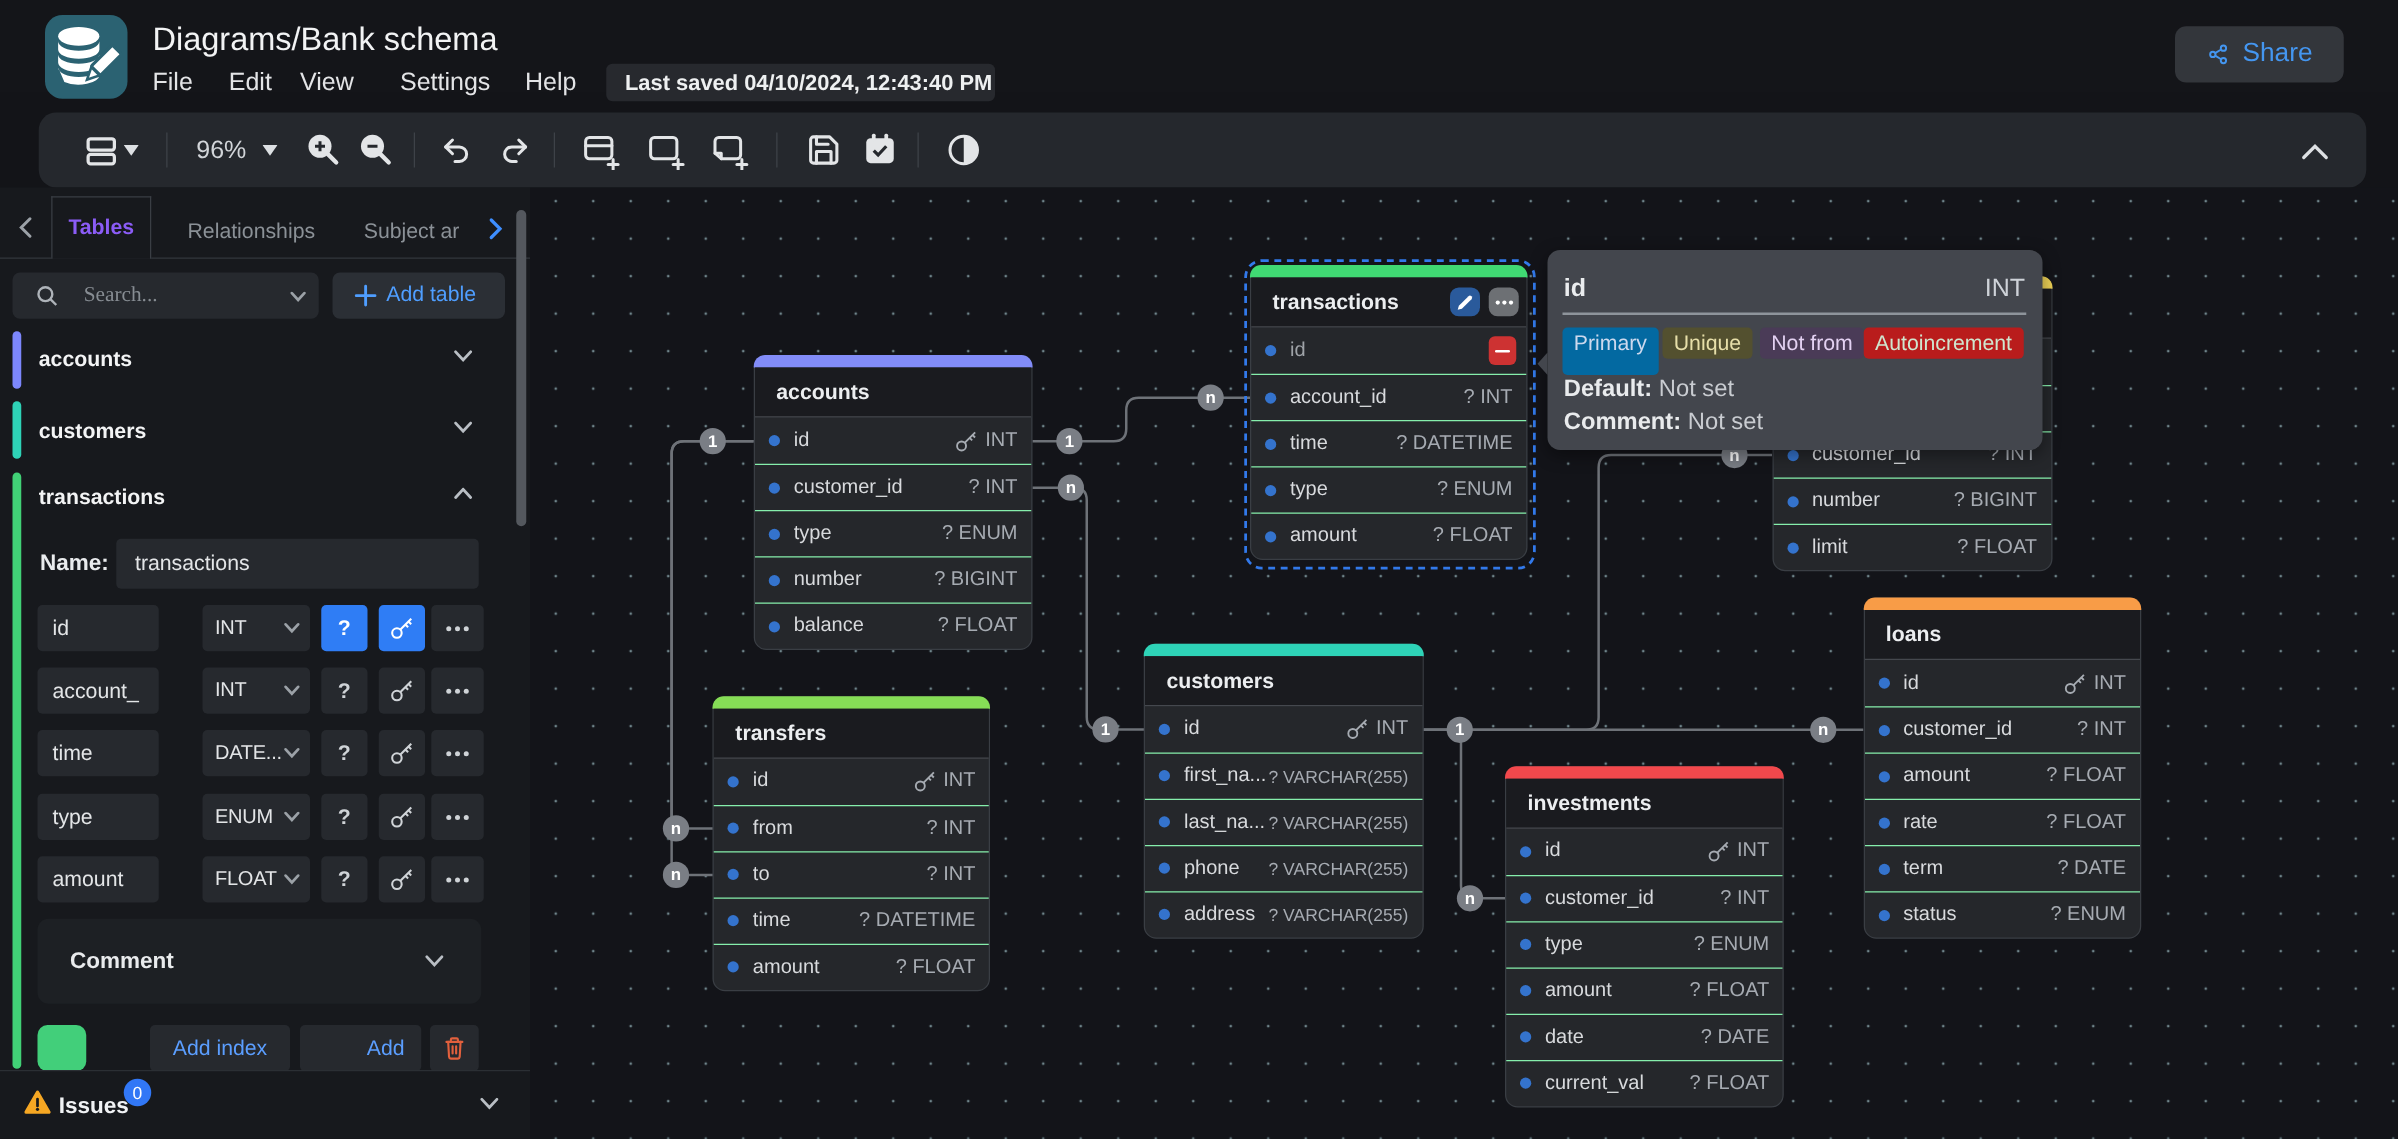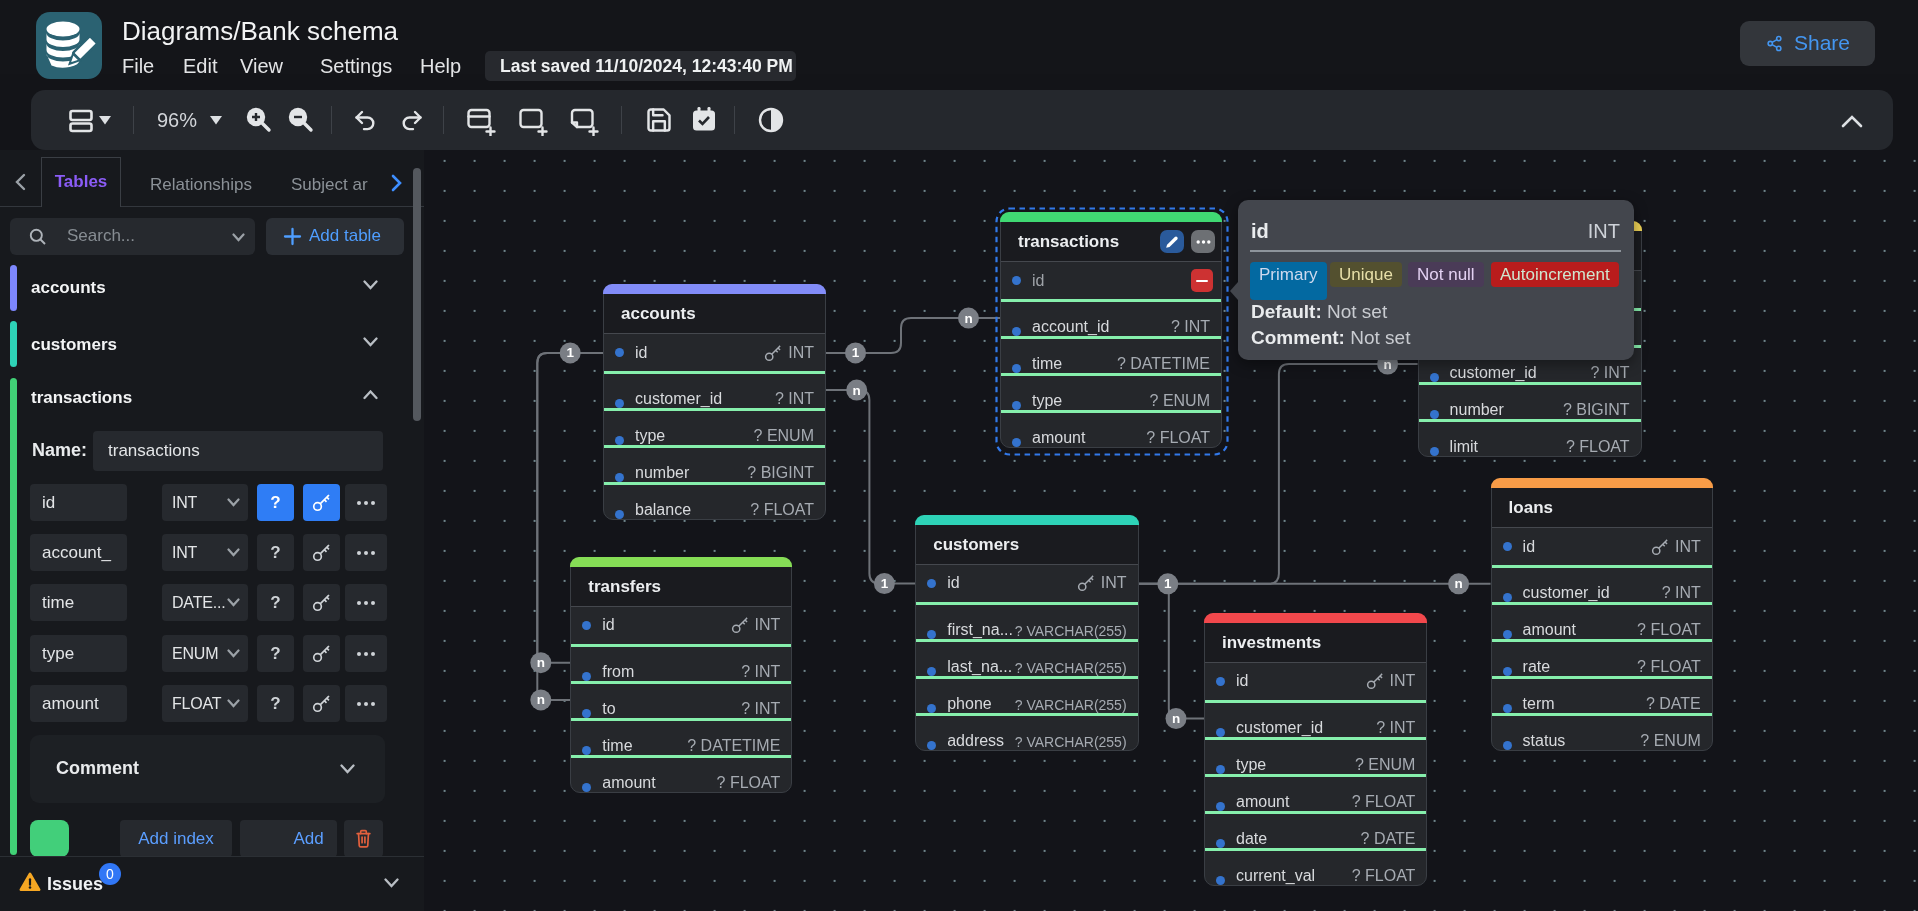--- a/index.html
+++ b/index.html
@@ -17,39 +17,39 @@
 #toolbarbar { position:absolute; left:31px; top:90px; width:1862px; height:60px; background:#25282d; border-radius:14px; }
 .tdiv { position:absolute; top:16px; width:1px; height:28px; background:#3e4248; }
 .ticon { position:absolute; display:flex; align-items:center; justify-content:center; }
 #zoomtxt { position:absolute; left:126px; top:19px; font-size:20px; color:#d2d5d9; }
 
 #sidebar { position:absolute; left:0; top:150px; width:424px; height:761px; background:#17191d; }
 #tabline { position:absolute; left:0; top:56px; width:424px; height:1px; background:#33373d; }
 #tabactive { position:absolute; left:41px; top:7px; width:80px; height:50px; background:#17191d; border:1px solid #3a3e44; border-bottom:none; color:#8b5cf6; font-weight:bold; font-size:17px; text-align:center; line-height:48px; z-index:2; }
 .tabtxt { position:absolute; top:25px; font-size:17px; color:#8b9197; }
 #searchbox { position:absolute; left:10px; top:68px; width:245px; height:37px; background:#26292e; border-radius:6px; }
-#searchbox span { position:absolute; left:57px; top:8px; color:#878d93; font-size:17px; }
+#searchbox span { position:absolute; left:57px; top:8px; color:#878d93; font-size:17px;font-family:Liberation Serif, serif; }
 #addtablebtn { position:absolute; left:266px; top:68px; width:138px; height:37px; background:#2b2f35; border-radius:6px; }
 #addtablebtn span { position:absolute; left:43px; top:8px; color:#4f9eff; font-size:17px; font-weight:500; }
 .accbar { position:absolute; left:10px; width:7px; border-radius:4px; }
 .acctitle { position:absolute; left:31px; font-size:17px; font-weight:bold; color:#f3f4f5; }
 .finput { position:absolute; background:#26292e; border-radius:4px; height:37px; color:#e3e5e7; font-size:17px; line-height:37px; padding-left:12px; white-space:pre; }
 .fbtn { position:absolute; width:37px; height:37px; background:#26292e; border-radius:4px; display:flex; align-items:center; justify-content:center; }
 .fbtn.blue { background:#2f7df5; }
 .selchev { position:absolute; right:8px; top:14px; line-height:0; }
 .fsel { font-size:16px !important; padding-left:10px !important; letter-spacing:-0.2px; }
 
 #canvas { position:absolute; left:424px; top:150px; width:1494px; height:761px; background:#131419;
   background-image: radial-gradient(circle, rgba(167,202,209,0.62) 1.05px, rgba(167,202,209,0) 1.3px);
   background-size: 30px 30px; background-position: 5.6px -4.1px; }
 .tbl { position:absolute; width:223px; background:#25272b; border-radius:10px; border:1px solid #3a3e44; }
 .tbar { height:10px; border-radius:9px 9px 0 0; margin:-1px -1px 0 -1px; }
 .thd { height:40px; background:#1a1b1f; font-weight:bold; font-size:17px; color:#eceef0; line-height:40px; padding-left:17px; border-bottom:1px solid #45484e; position:relative; }
 .trow { height:37px; display:flex; align-items:center; padding:0 11px; font-size:16px; color:#d8dadd; position:relative; }
-.trow + .trow { border-top:3px solid #86efac;align-items:flex-end; }
+.trow + .trow { border-top:1px solid #86efac; }
 .tdot { width:9px; height:9px; border-radius:50%; background:#3473cd; margin-right:11px; flex:none; }
 .ttyp { margin-left:auto; color:#a6abb2; white-space:pre; display:flex; align-items:center; }
 .ttyp.sm { font-size:14px; }
 svg text { font-family:"Liberation Sans", sans-serif; }
 .key { margin-right:6px; }
 
 </style>
 </head>
 <body>
 <div id="header">
@@ -64,21 +64,21 @@
       <rect x="39" y="22" width="10.5" height="24" rx="1.5" fill="#ffffff" stroke="#2b6272" stroke-width="2.5"></rect>
       <path d="M39.6 46.5 h9.3 L44.25 56 Z" fill="#ffffff" stroke="#2b6272" stroke-width="2"></path>
     </g>
   </svg></div>
   <div id="title">Diagrams/Bank schema</div>
   <div class="menuitem" style="left:122px;">File</div>
   <div class="menuitem" style="left:183px;">Edit</div>
   <div class="menuitem" style="left:240px;">View</div>
   <div class="menuitem" style="left:320px;">Settings</div>
   <div class="menuitem" style="left:420px;">Help</div>
-  <div id="lastsaved">Last saved 11/10/2024, 12:43:40 PM</div>
+  <div id="lastsaved">Last saved 04/10/2024, 12:43:40 PM</div>
   <div id="share">
       <svg width="17" height="17" viewBox="0 0 24 24" fill="none" stroke="#4496f0" stroke-width="2.2">
         <circle cx="18" cy="5" r="3"></circle>
         <circle cx="6" cy="12" r="3"></circle>
         <circle cx="18" cy="19" r="3"></circle>
         <line x1="8.6" y1="10.5" x2="15.4" y2="6.5"></line>
         <line x1="8.6" y1="13.5" x2="15.4" y2="17.5"></line>
       </svg>
       <span>Share</span>
     </div>
@@ -525,18 +525,18 @@
   <div class="trow"><span class="tdot"></span>limit<span class="ttyp">? FLOAT</span></div>
 </div>
 
 <div id="tooltip" style="position:absolute;left:814px;top:49.6px;width:396px;height:160px;background:#43464d;border-radius:10px;box-shadow:0 4px 14px rgba(0,0,0,0.4);">
   <div style="position:absolute;left:-8px;top:82px;width:0;height:0;border-top:9px solid transparent;border-bottom:9px solid transparent;border-right:8px solid #43464d;"></div>
   <div style="position:absolute;left:13px;top:20px;font-size:20px;font-weight:bold;color:#eaecee;">id</div>
   <div style="position:absolute;right:14px;top:20px;font-size:20px;color:#ced2d8;">INT</div>
   <div style="position:absolute;left:12px;top:50px;width:371px;height:2px;background:#8e949b;"></div>
   <div style="position:absolute;left:12px;top:62px;height:38px;background:#0369a1;border-radius:4px;color:#cdd9ee;font-size:17px;line-height:25px;padding:0 9px;">Primary</div>
   <div style="position:absolute;left:92px;top:62px;height:25px;background:#53502f;border-radius:4px;color:#e7dfa9;font-size:17px;line-height:25px;padding:0 9px;">Unique</div>
-  <div style="position:absolute;left:170px;top:62px;height:25px;background:#4a3b57;border-radius:4px;color:#e3d1f2;font-size:17px;line-height:25px;padding:0 9px;">Not null</div>
+  <div style="position:absolute;left:170px;top:62px;height:25px;background:#4a3b57;border-radius:4px;color:#e3d1f2;font-size:17px;line-height:25px;padding:0 9px;">Not from</div>
   <div style="position:absolute;left:253px;top:62px;height:25px;background:#b91c1c;border-radius:4px;color:#cfe6cf;font-size:17px;line-height:25px;padding:0 9px;">Autoincrement</div>
   <div style="position:absolute;left:13px;top:101px;font-size:19px;color:#c9ccd1;"><b style="color:#e9ebed;">Default:</b> Not set</div>
   <div style="position:absolute;left:13px;top:127px;font-size:19px;color:#c9ccd1;"><b style="color:#e9ebed;">Comment:</b> Not set</div>
 </div>
 </div>
 
 </body></html>

